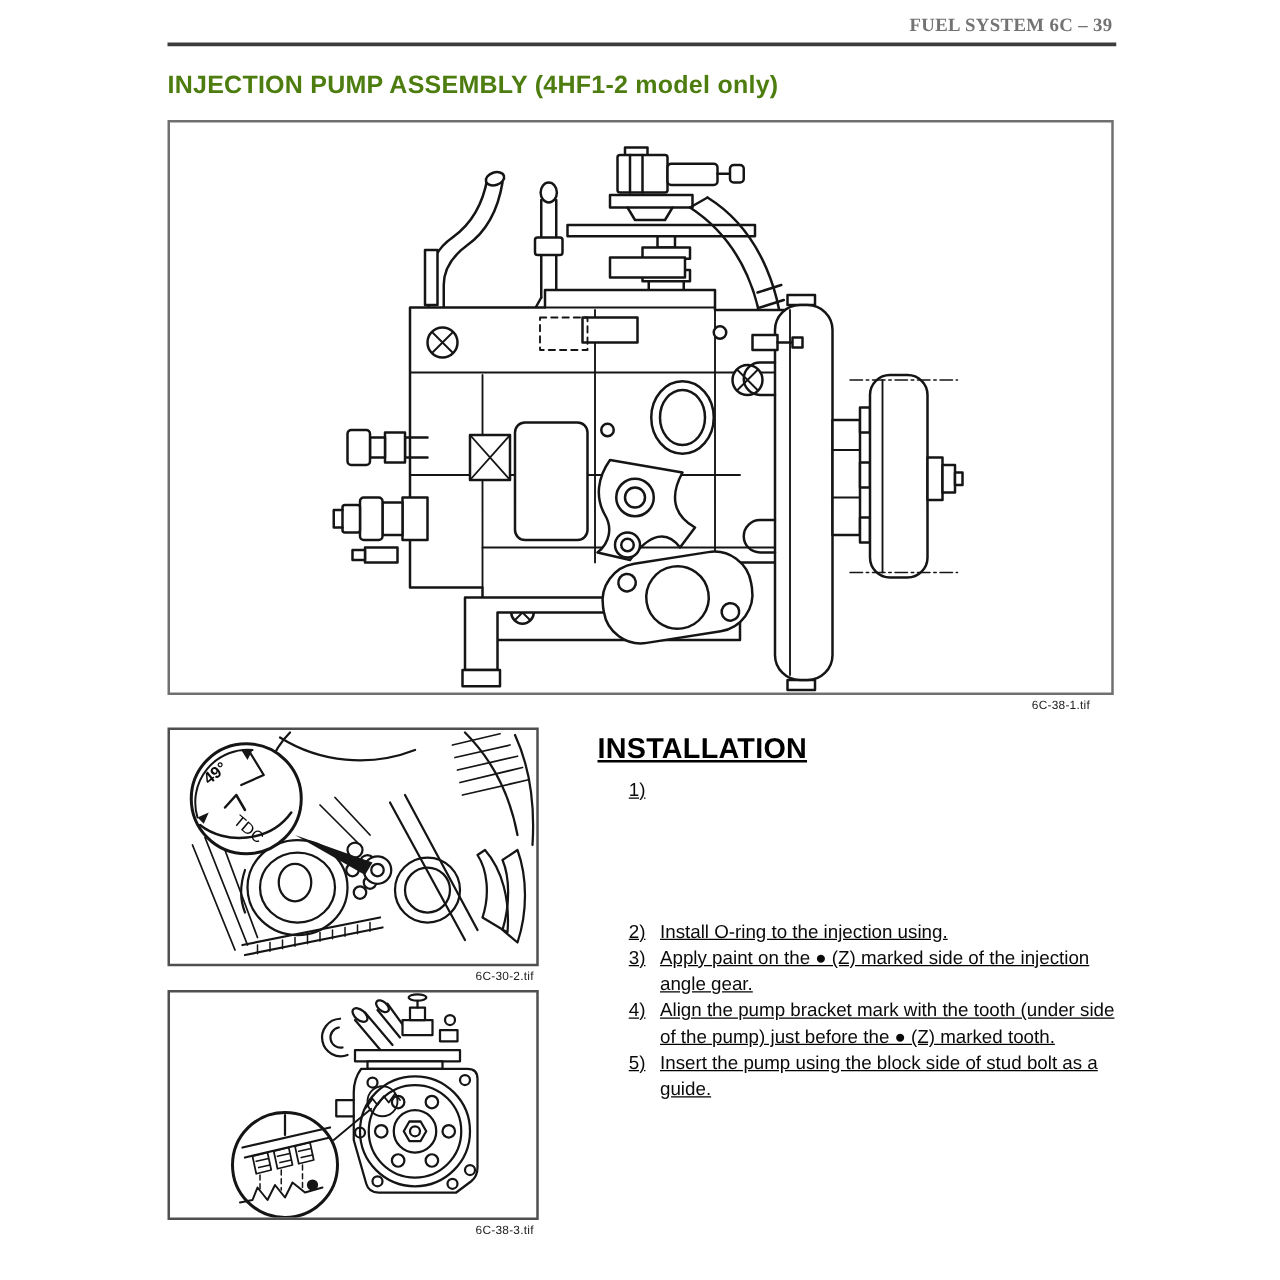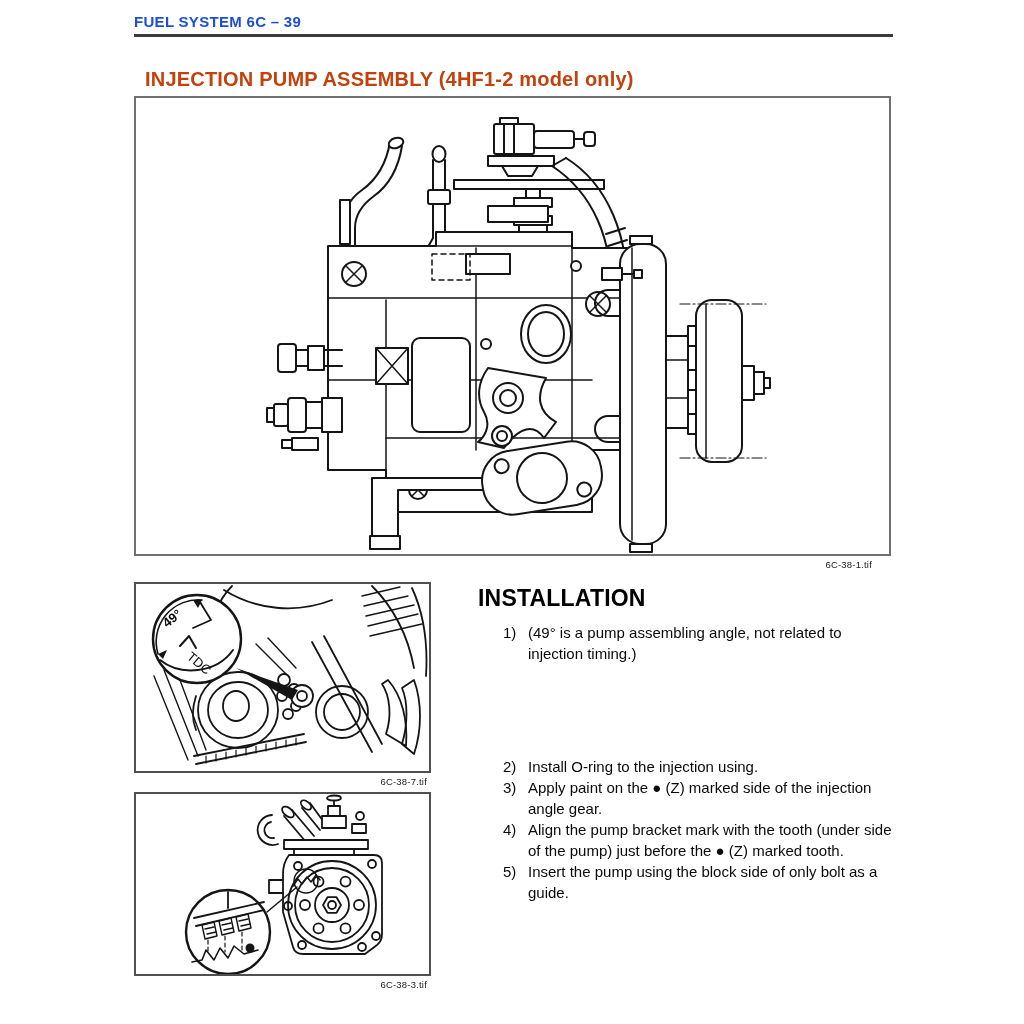--- a/index.html
+++ b/index.html
@@ -1,37 +1,37 @@
 <!DOCTYPE html>
 <html><head>
 <meta charset="utf-8">
 <style>
   html,body { margin:0; padding:0; }
   body {
     width:1024px; height:1024px; background:#ffffff; position:relative;
     font-family:"Liberation Sans", sans-serif; color:#000; overflow:hidden;
   }
   #page-header-label {
-    position:absolute; top:13px; left:134px; width:756px; 
-    font-size:15px; font-weight:bold; letter-spacing:.3px; color:#1d4ed8;
+    position:absolute; top:13px; left:134px; width:756px; text-align:right;
+    font-size:15px; font-weight:bold; letter-spacing:.3px; color:#737373;font-family:Liberation Serif, serif;
   }
   #header-rule { position:absolute; left:134px; top:34px; width:759px; height:2.5px; background:#3c3c3c; }
   #doc-title {
-    position:absolute; left:134px; top:57px; margin:11px;
-    font-size:20px; font-weight:bold; letter-spacing:.2px; color:#c2410c;
+    position:absolute; left:134px; top:57px; margin:0;
+    font-size:20px; font-weight:bold; letter-spacing:.2px; color:#4d7c0f;
   }
   .fig-frame { position:absolute; background:#fff; box-sizing:border-box; border:2px solid #707070; }
   #fig-main  { left:134px; top:96px;  width:757px; height:460px; }
   #fig-crank { left:134px; top:582px; width:297px; height:191px; border-color:#4f4f4f; }
   #fig-gear  { left:134px; top:792px; width:297px; height:184px; border-color:#4f4f4f; }
   .fig-caption { position:absolute; font-size:9.5px; color:#1c1c1c; letter-spacing:.2px; }
   #cap-main  { left:120px; top:559px; width:752px; text-align:right; }
   #cap-crank { left:134px; top:776px; width:293px; text-align:right; }
   #cap-gear  { left:134px; top:979px; width:293px; text-align:right; }
-  #installation { position:absolute; left:478px; top:585px; width:420px; }
+  #installation { position:absolute; left:478px; top:585px; width:420px;text-decoration:underline; }
   #installation h2 { margin:0; font-size:23px; font-weight:bold; letter-spacing:.2px; line-height:26px; }
   .steps { margin-top:11px; padding-left:25px; font-size:15px; line-height:21px; color:#0a0a0a; }
   .step { display:flex; }
   .step .num { width:25px; flex:none; }
   .step .body { width:378px; }
   .gap-before { margin-top:92px; }
   svg { display:block; }
 </style>
 </head>
 <body>
@@ -212,21 +212,21 @@
         <path d="M44,62 l9,-10 l7,12" stroke-width="2"></path>
         <path d="M22,70 A42,42 0 0 1 66,16" stroke-width="1.6"></path>
         <polygon points="22,70 31,66 27,75" fill="#151515" stroke="none"></polygon>
         <polygon points="66,16 57,16 62,24" fill="#151515" stroke="none"></polygon>
         <path d="M64,18 L75,36 L57,44" stroke-width="1.8"></path>
       </g>
       <text x="31" y="44" transform="rotate(-38 31 44)" font-size="13" font-weight="bold" fill="#0a0a0a">49°</text>
       <text x="50" y="74" transform="rotate(40 50 74)" font-size="13" fill="#0a0a0a">TDC</text>
     </svg>
   </div>
-  <div id="cap-crank" class="fig-caption">6C-38-7.tif</div>
+  <div id="cap-crank" class="fig-caption">6C-30-2.tif</div>
 
   <div id="fig-gear" class="fig-frame">
     <svg width="293" height="180" viewBox="0 0 293 180">
       <g stroke="#151515" fill="none" stroke-width="1.8" stroke-linecap="round" stroke-linejoin="round">
 
         <path d="M148,22 L170,48 M156,16 L178,42"></path>
         <ellipse cx="152" cy="18" rx="7" ry="4" transform="rotate(40 152 18)" fill="#fff"></ellipse>
         <path d="M166,14 L184,36 M174,9 L190,31"></path>
         <ellipse cx="170" cy="11" rx="6" ry="3.5" transform="rotate(40 170 11)" fill="#fff"></ellipse>
         <path d="M142,50 a15,15 0 1 1 -6,-29"></path>
@@ -281,21 +281,20 @@
     </svg>
   </div>
   <div id="cap-gear" class="fig-caption">6C-38-3.tif</div>
 
   <div id="installation">
     <h2>INSTALLATION</h2>
     <div class="steps">
       <div class="step">
         <div class="num">1)</div>
         <div class="body">
-          <div>(49° is a pump assembling angle, not related to injection timing.)</div>
         </div>
       </div>
       <div class="step gap-before">
         <div class="num">2)</div>
         <div class="body">
           <div>Install O-ring to the injection using.</div>
 
         </div>
       </div>
       <div class="step">
@@ -308,20 +307,20 @@
       <div class="step">
         <div class="num">4)</div>
         <div class="body">
           <div>Align the pump bracket mark with the tooth (under side of the pump) just before the ● (Z) marked tooth.</div>
 
         </div>
       </div>
       <div class="step">
         <div class="num">5)</div>
         <div class="body">
-          <div>Insert the pump using the block side of only bolt as a guide.</div>
+          <div>Insert the pump using the block side of stud bolt as a guide.</div>
 
         </div>
       </div>
     </div>
   </div>
 
 </div>
 
 </body></html>

